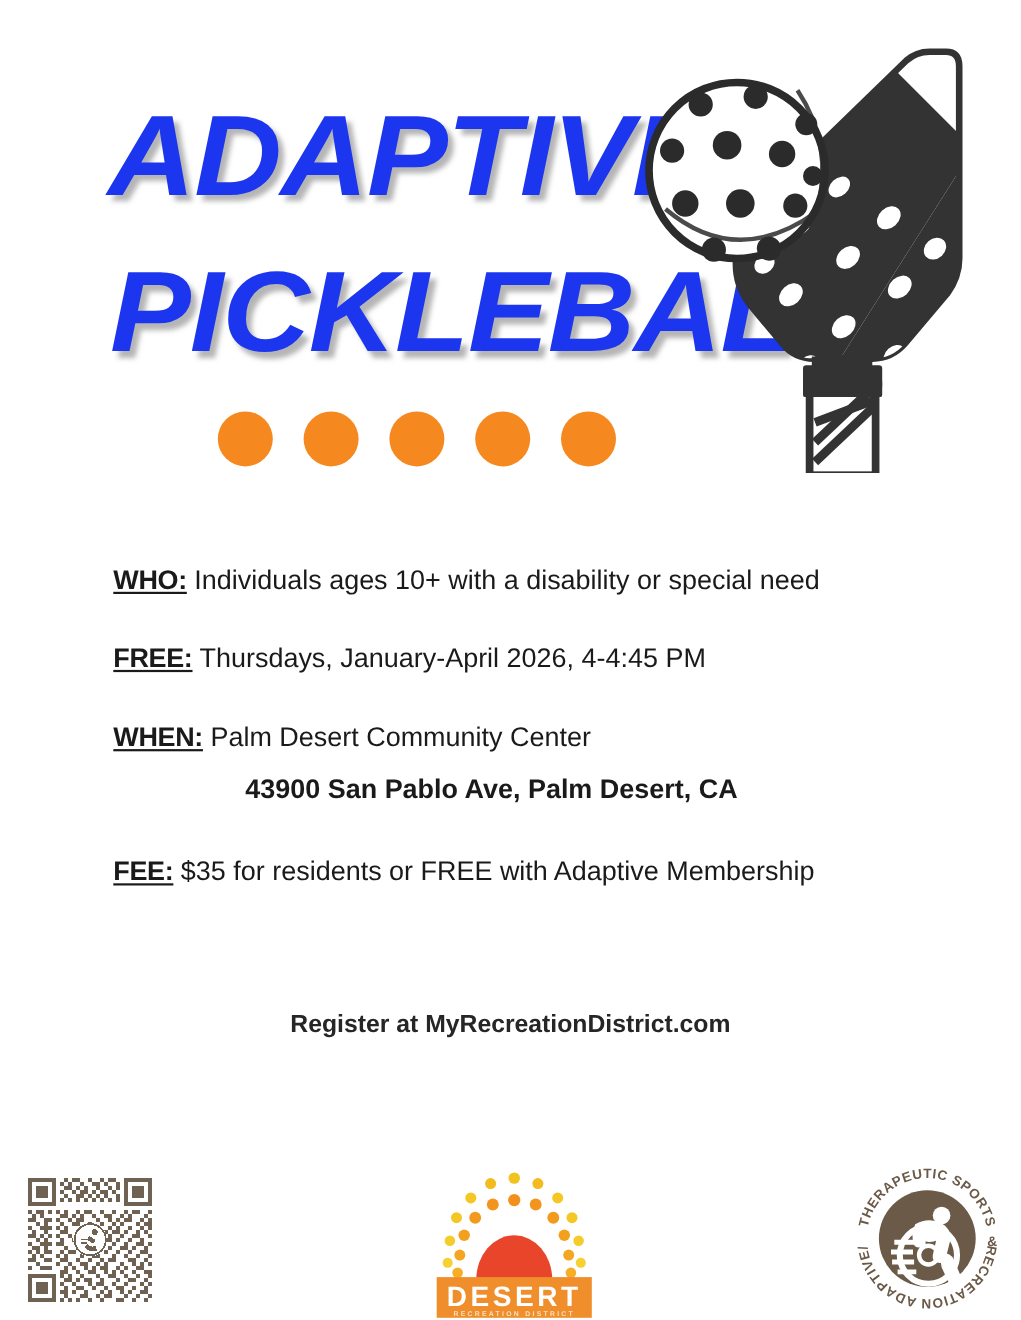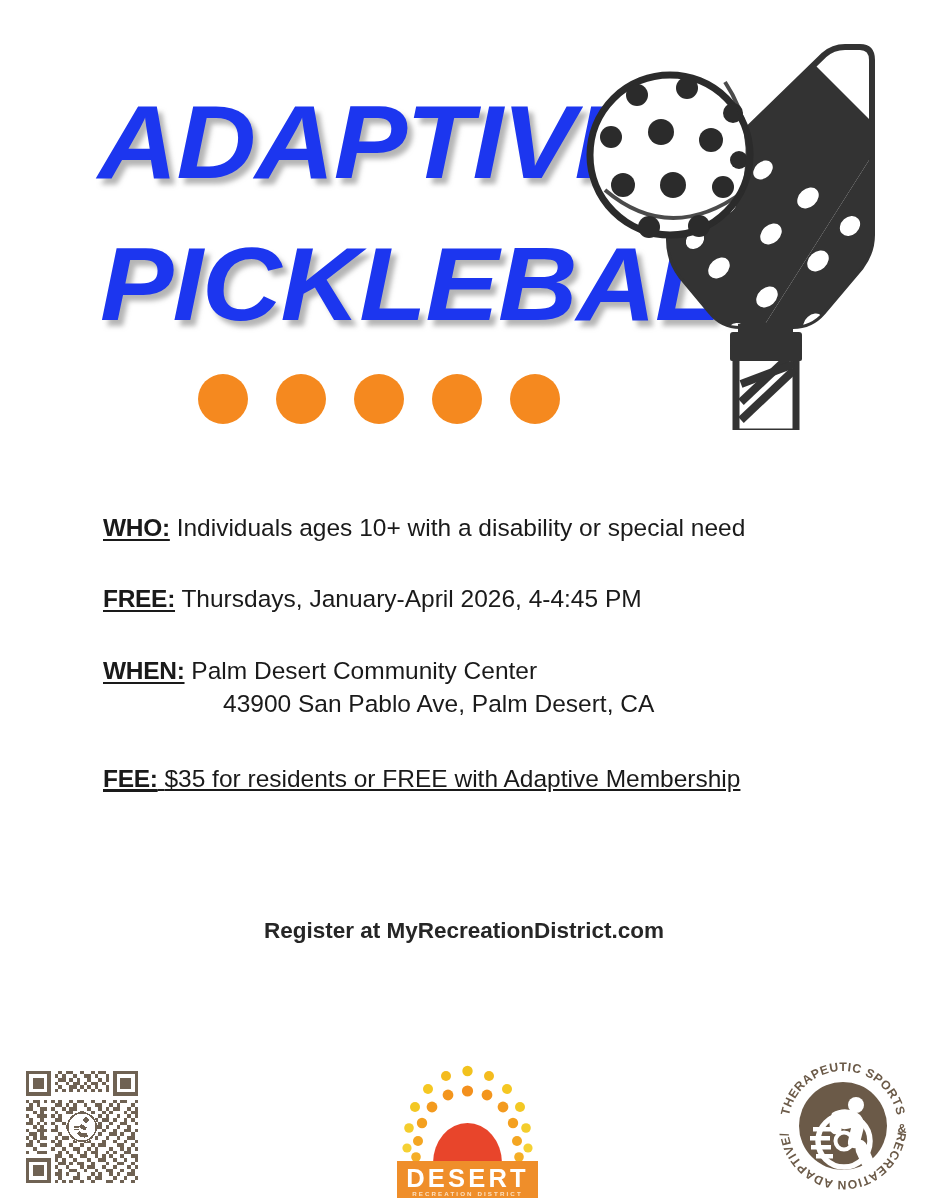--- a/index.html
+++ b/index.html
@@ -81,32 +81,33 @@
     width: 760px;
   }
   .detail-row {
     font-size: 24.5px;
     line-height: 1.28;
     color: #1a1a1a;
     margin-bottom: 40px;
     white-space: nowrap;
     font-family: "Liberation Sans", sans-serif;
   }
-  .detail-row:last-child { margin-bottom: 0; text-decoration: underline; }
+  .detail-row:last-child { margin-bottom: 0; }
   .detail-label {
     font-weight: bold;
     text-decoration: underline;
     text-underline-offset: 3px;
     letter-spacing: -0.3px;
   }
   .detail-value { font-weight: normal; }
   #row-where .detail-value-2 {
     display: block;
     padding-left: 120px;
-    margin-top: 2px;
+    margin-top: 16px;
+    font-weight: bold;
   }
   #row-where { margin-bottom: 44px; }
 
   
   #register-line {
     position: absolute;
     left: 0;
     right: 0;
     top: 918px;
     text-align: center;

